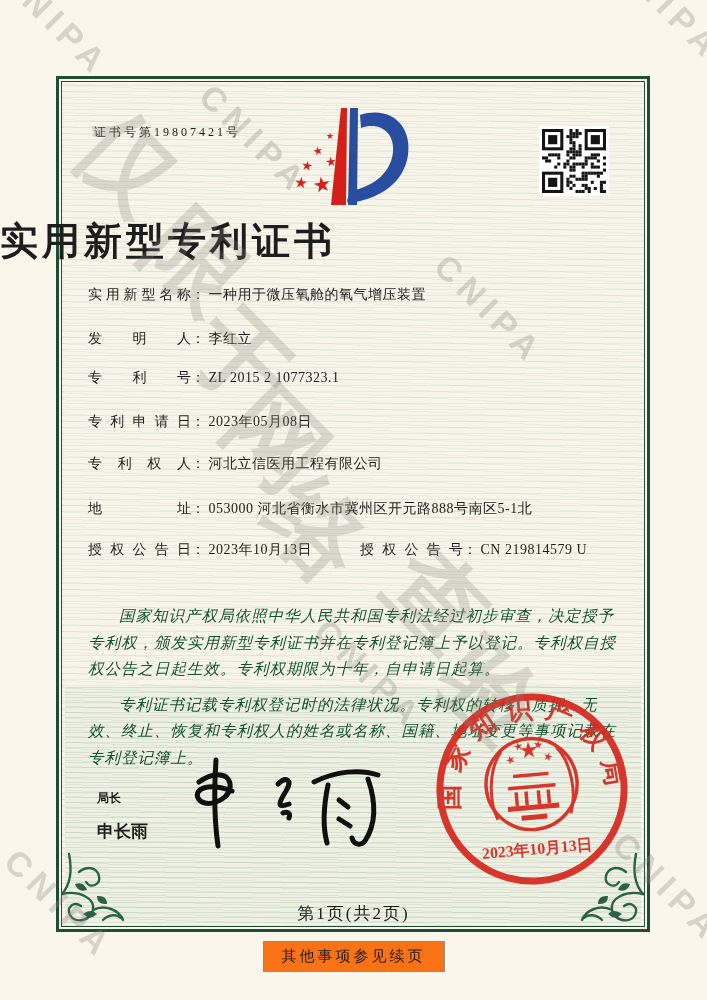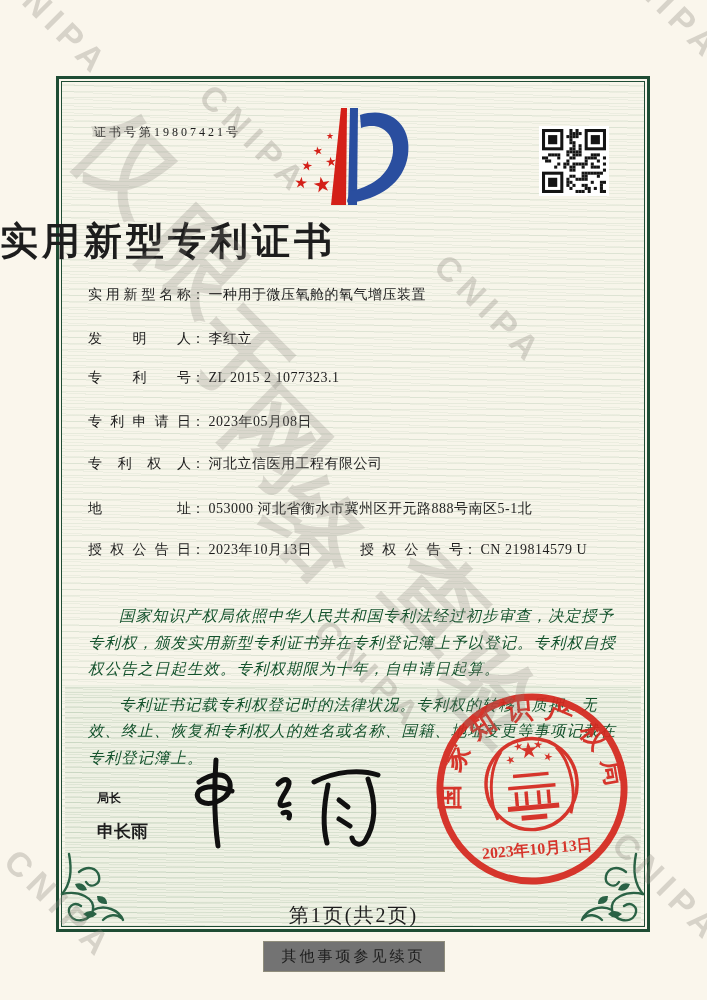--- a/index.html
+++ b/index.html
@@ -61,24 +61,24 @@
     position:absolute; left:88px; top:603px; width:534px;
     font-size:15.5px; line-height:26.5px; font-style:italic; letter-spacing:1px; color:#14532d;
   }
   .paras p{margin:0 0 9px 0; text-indent:2em;}
   .sig-title{position:absolute; left:97px; top:790px; font-size:12px; font-weight:bold;
     font-family:"Liberation Sans","DejaVu Sans",sans-serif;}
   .sig-name{position:absolute; left:97px; top:820px; font-size:17px; font-weight:bold;
     font-family:Liberation Serif, serif;}
   .sig-hand{position:absolute; left:186px; top:752px;}
   .seal{position:absolute; left:433px; top:690px; transform:rotate(-5deg); opacity:.93; z-index:5;}
-  .page-label{position:absolute; left:0; top:902px; width:100%; text-align:center; font-size:20px; letter-spacing:2px;}
+  .page-label{position:absolute; left:0; top:902px; width:100%; text-align:center; font-size:17px; letter-spacing:2px;}
   .footer-note{
     position:absolute; left:50%; top:941px; transform:translateX(-50%);
-    background:#737373; border:1px solid #8f8d7c; padding:5px 18px;
+    background:#f97316; border:1px solid #8f8d7c; padding:5px 18px;
     font-size:15px; letter-spacing:3px; z-index:3;
   }
 </style>
 </head>
 <body>
 
 <div class="page">
 
   <div class="frame">
     <div class="frame-inner">

